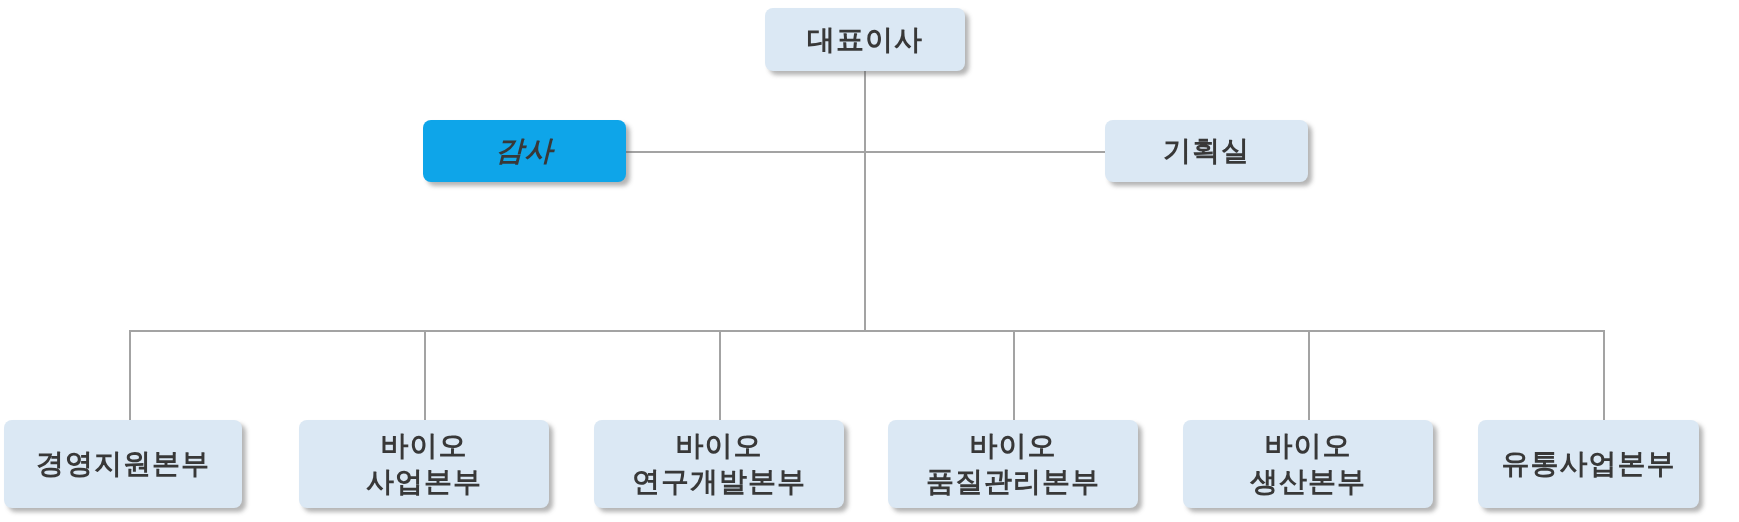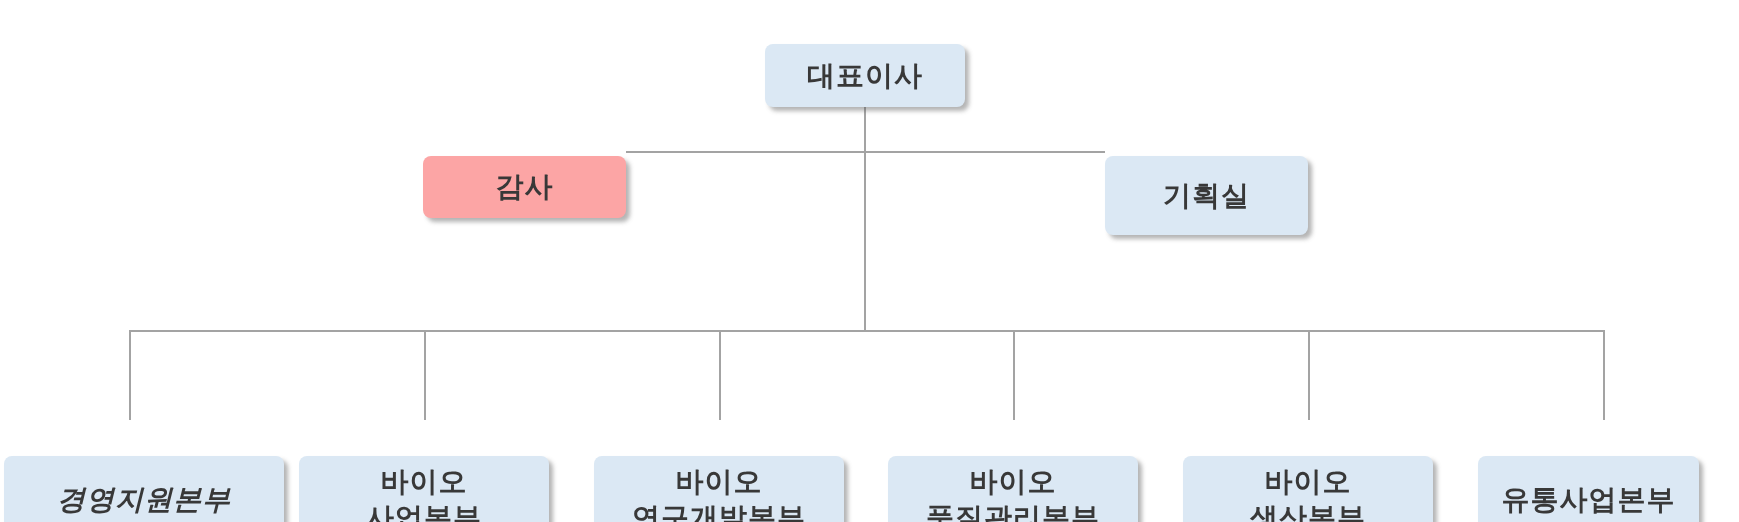--- a/index.html
+++ b/index.html
@@ -24,24 +24,24 @@
     border-radius: 8px;
     box-shadow: 4px 4px 4px rgba(90, 90, 90, 0.45);
     color: #383838;
     font-weight: bold;
     font-size: 28px;
     line-height: 36px;
     letter-spacing: 1px;
     text-align: center;
     white-space: pre-line;
     box-sizing: border-box;
-    margin-top: 36px;
   }
   .node--light {
-    background: #fca5a5;
+    background: #0ea5e9;
+    font-style: italic;
   }
   .line {
     position: absolute;
     background: #a3a3a3;
   }
   .line.h { height: 1.5px; }
   .line.v { width: 1.5px; }
 </style>
 </head>
 <body>
@@ -58,25 +58,25 @@
   <div class="line v" style="left:1308px; top:330px; height:90px;"></div>
   <div class="line v" style="left:1603px; top:330px; height:90px;"></div>
 
   <div class="node" style="left:765px; top:8px; width:200px; height:63px;">
     <span>대표이사</span>
   </div>
 
   <div class="node node--light" style="left:423px; top:120px; width:203px; height:62px;">
     <span>감사</span>
   </div>
-  <div class="node" style="left:1105px; top:120px; width:203px; height:79px;">
+  <div class="node" style="left:1105px; top:120px; width:203px; height:62px;">
     <span>기획실</span>
   </div>
 
-  <div class="node" style="left:4px; top:420px; width:280px; height:88px;font-style:italic;">
+  <div class="node" style="left:4px; top:420px; width:238px; height:88px;">
     <span>경영지원본부</span>
   </div>
   <div class="node" style="left:299px; top:420px; width:250px; height:88px;">
     <span>바이오
 사업본부</span>
   </div>
   <div class="node" style="left:594px; top:420px; width:250px; height:88px;">
     <span>바이오
 연구개발본부</span>
   </div>

